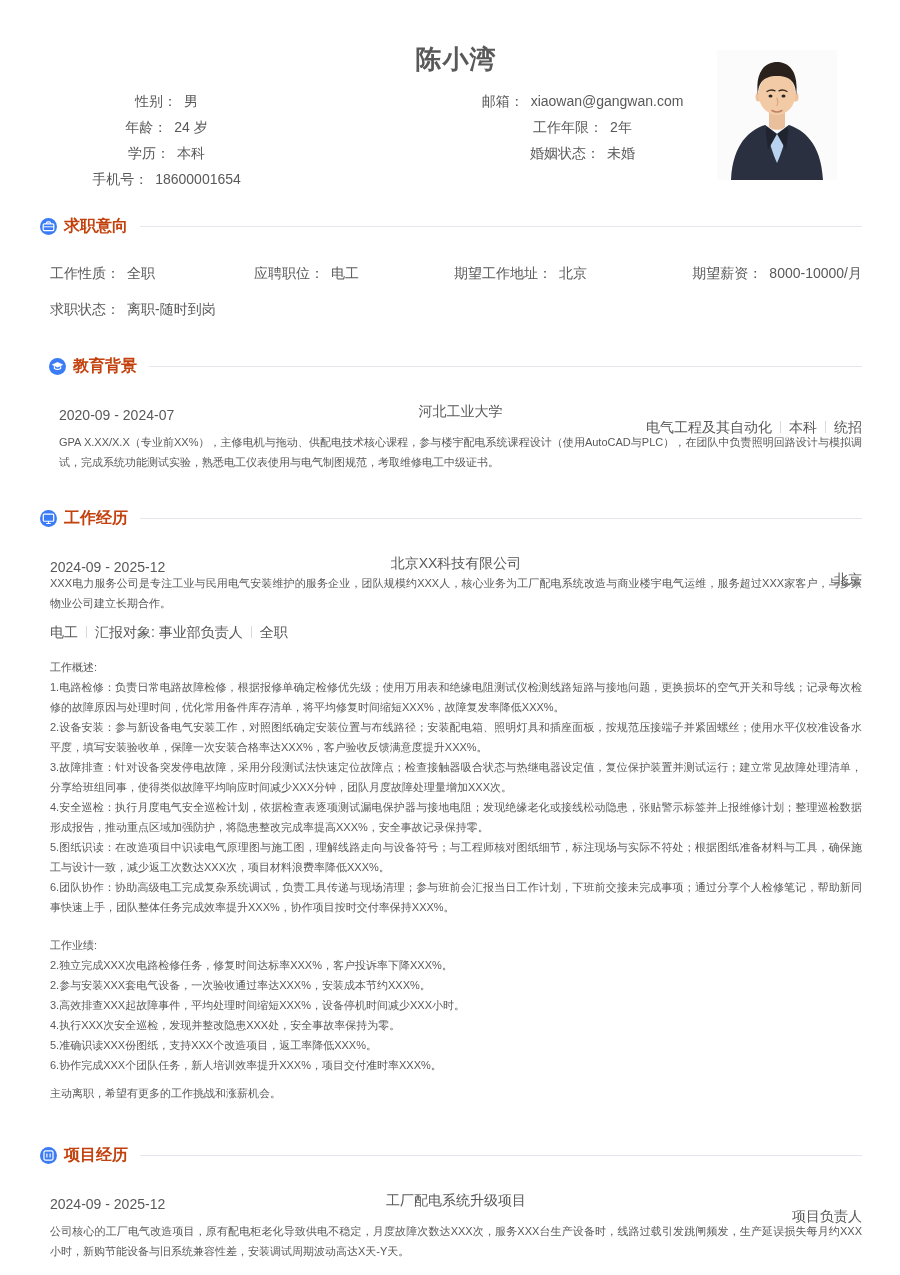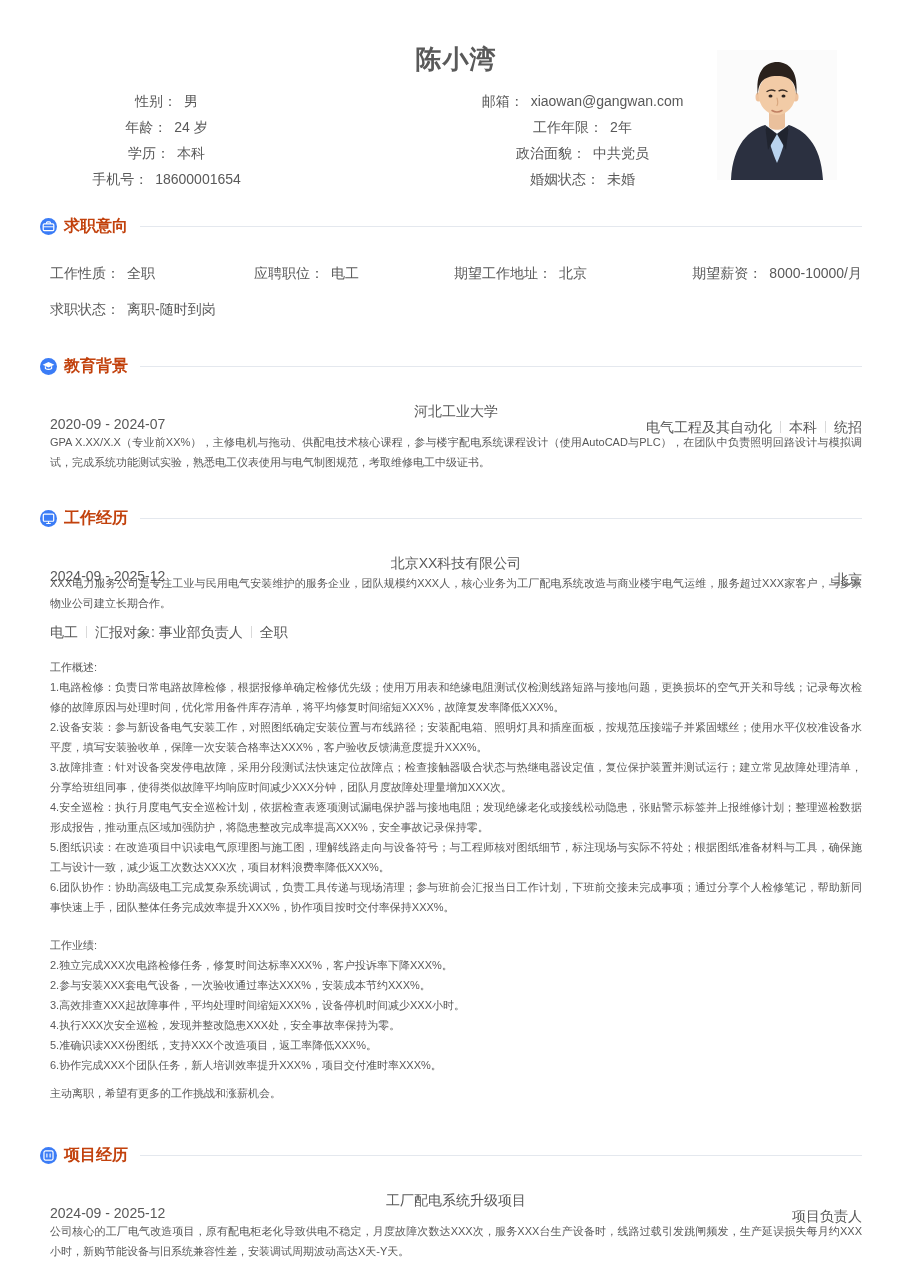--- a/index.html
+++ b/index.html
@@ -25,34 +25,34 @@
   .sec-head { display:flex; align-items:center; padding-left:40px; margin-right:38px; }
   .sec-icon { width:17px; height:17px; border-radius:50%; background:#3B7CF6; flex:0 0 17px;
               display:flex; align-items:center; justify-content:center; }
   .sec-icon svg { display:block; }
   .sec-title { font-size:16px; font-weight:700; color:#c2410c; margin:0 12px 0 7px; white-space:nowrap; }
   .sec-line { flex:1; height:1px; background:#e4e8ee; }
 
   
   .para { margin:0 38px 0 50px; font-size:11px; line-height:20px; text-align:justify; }
   .row3 { position:relative; margin:24px 38px 0 50px; font-size:14px; line-height:20px; text-align:center; }
-  .row3 .l { position:absolute; left:0; top:13px; }
+  .row3 .l { position:absolute; left:0; top:4px; }
   .row3 .r { position:absolute; right:0; top:16px;text-align:right; }
   .meta { display:flex; align-items:center; }
   .sep { width:1px; height:12px; background:#d9d9d9; margin:0 8px; display:inline-block; }
 
   
   .intent-row { display:flex; margin:26px 38px 0 50px; font-size:14px; line-height:20px; white-space:nowrap; }
   .intent-row .f1 { width:204px; } .intent-row .f2 { width:200px; } .intent-row .f3 { width:228px; }
   .intent-row .f4 { margin-left:auto; }
   .intent-row2 { margin-top:16px; }
   .intent-row .val { margin-left:7px; }
 
   .sec-intent { margin-top:24px; }
-  .sec-edu { margin-top:37px; }
+  .sec-edu { margin-top:37px;padding-left:9px; }
   .sec-work { margin-top:36px; }
   .sec-project { margin-top:42px; }
 
   .edu-desc { margin-top:11px; }
   .work-intro { margin-top:0; }
   .pos-row { display:flex; align-items:center; margin:9px 38px 0 50px; font-size:14px; line-height:20px; }
   .overview-label { margin-top:15px; }
   .ach-label { margin-top:18px; }
   .leave-note { margin-top:8px; }
   .proj-desc { margin-top:11px; }
@@ -78,23 +78,20 @@
         <div class="info-row">
           <span class="lab">手机号：</span><span class="val">18600001654</span>
         </div>
       </div>
       <div class="info-col-right">
         <div class="info-row">
           <span class="lab">邮箱：</span><span class="val">xiaowan@gangwan.com</span>
         </div>
         <div class="info-row">
           <span class="lab">工作年限：</span><span class="val">2年</span>
-        </div>
-        <div class="info-row">
-          <span class="lab">政治面貌：</span><span class="val">中共党员</span>
         </div>
         <div class="info-row">
           <span class="lab">婚姻状态：</span><span class="val">未婚</span>
         </div>
       </div>
     </div>
     <div class="photo">
       <svg width="120" height="130" viewBox="0 0 120 130" xmlns="http://www.w3.org/2000/svg">
         <rect width="120" height="130" fill="#fbfbfb"></rect>
         <path d="M14 130 C16 92 34 80 48 75 L60 84 L72 75 C86 80 104 92 106 130 Z" fill="#2b3040"></path>

